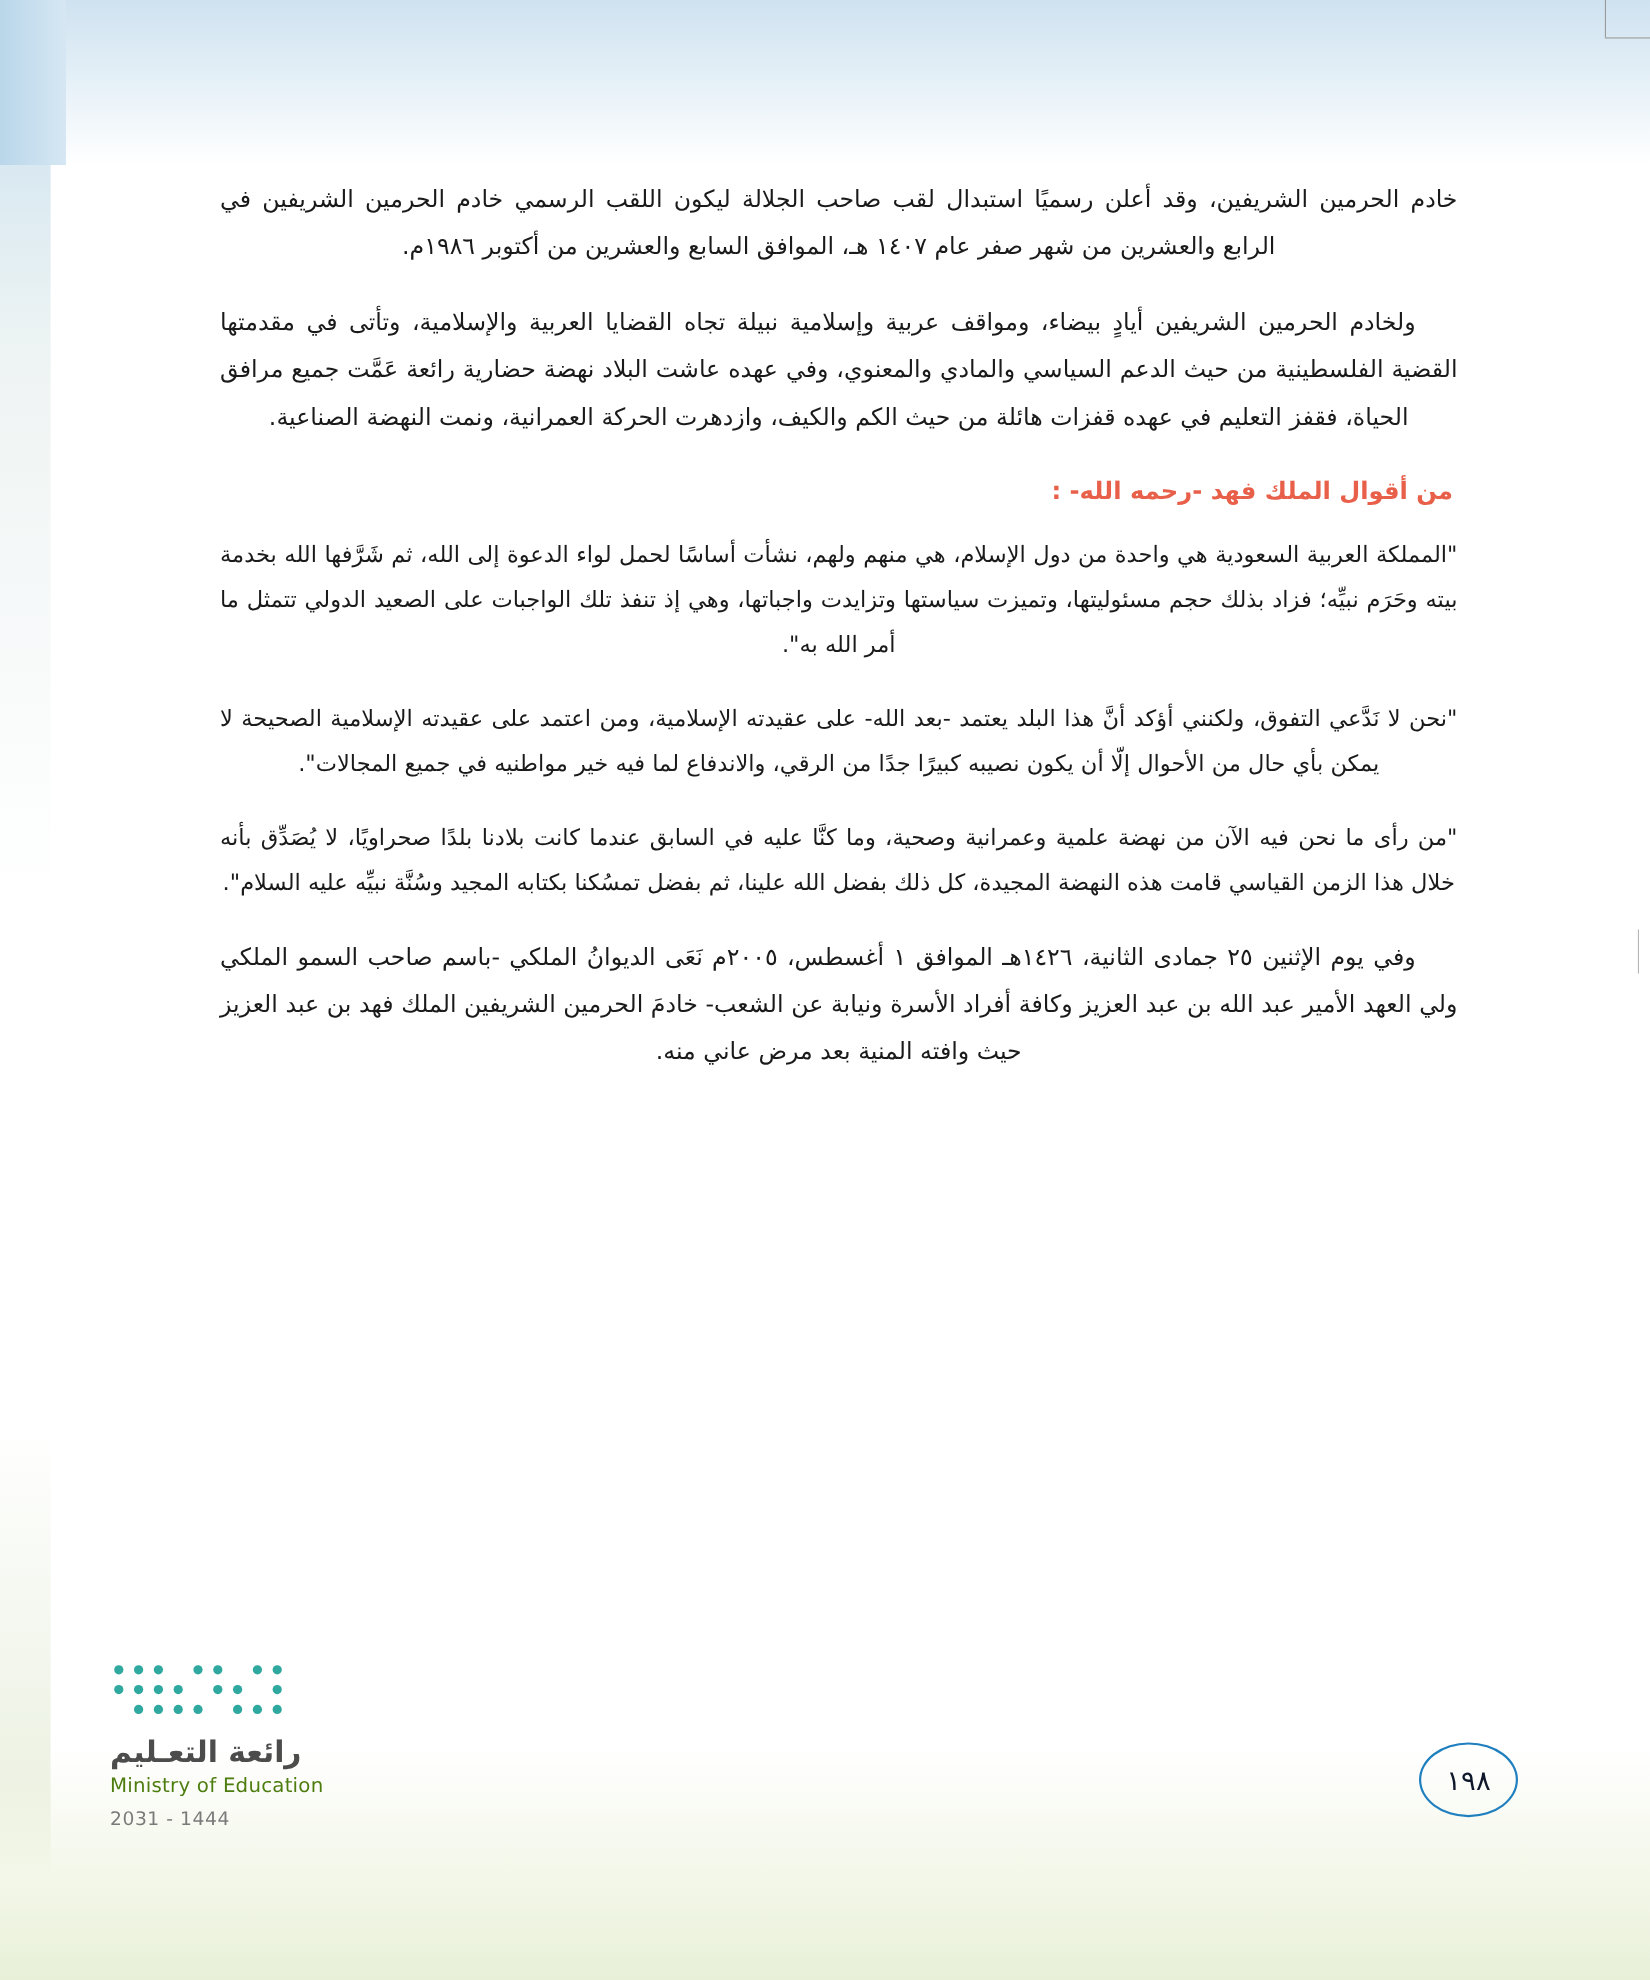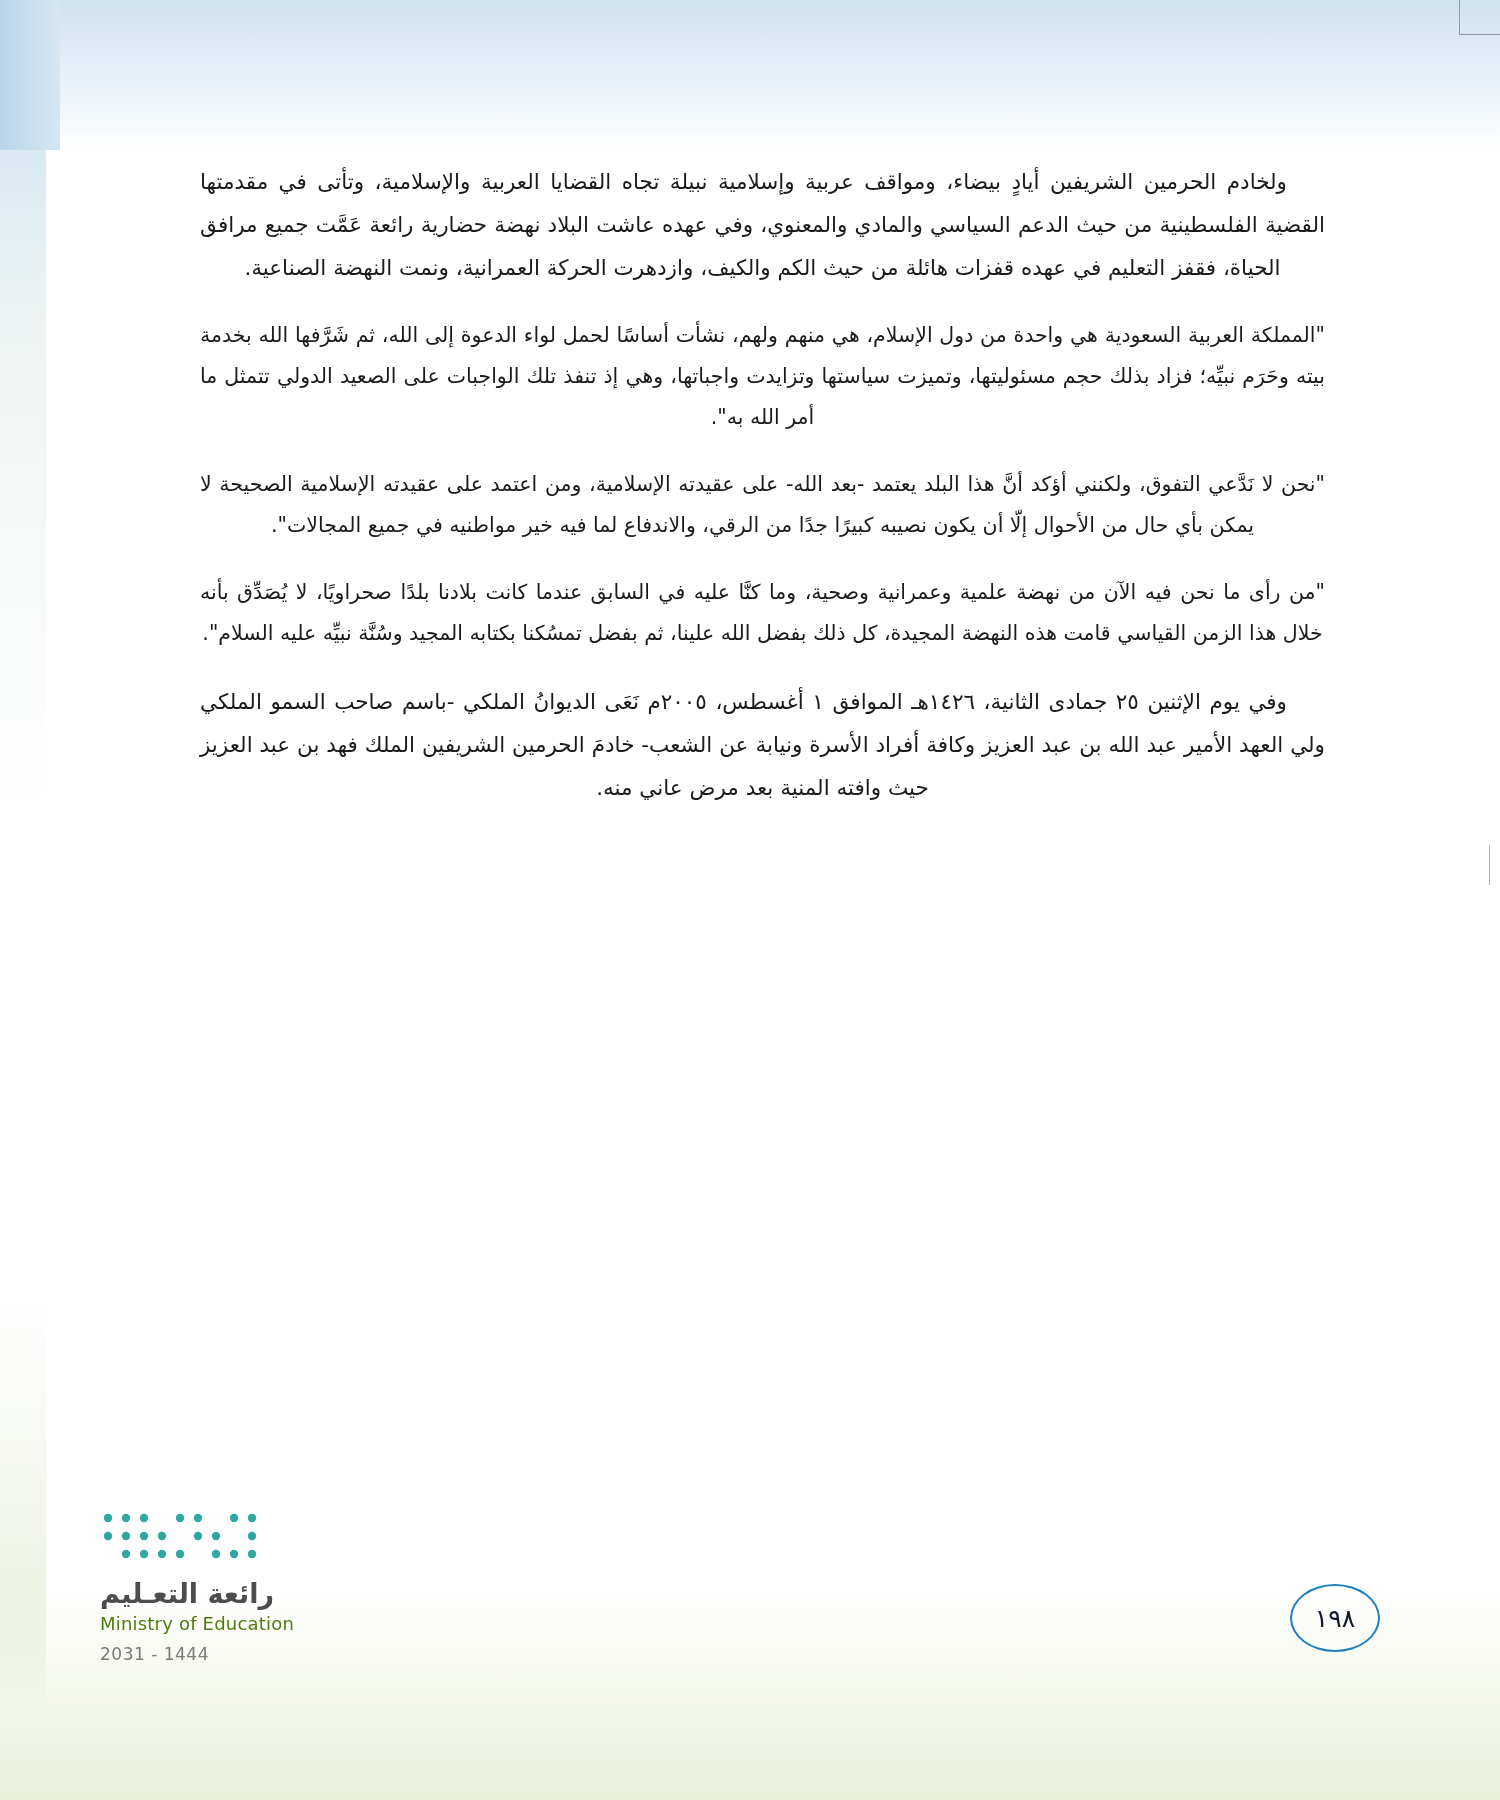--- a/index.html
+++ b/index.html
@@ -209,24 +209,26 @@
   <div class="top-band"></div>
   <div class="top-band-left"></div>
   <div class="bottom-band"></div>
 
   <div class="crop-mark-v"></div>
   <div class="crop-mark-h"></div>
   <div class="crop-tick-right"></div>
 
   <div class="content">
 
+    <p class="para first">خادم الحرمين الشريفين، وقد أعلن رسميًا استبدال لقب صاحب الجلالة ليكون اللقب الرسمي خادم الحرمين الشريفين في الرابع والعشرين من شهر صفر عام ١٤٠٧ هـ، الموافق السابع والعشرين من أكتوبر ١٩٨٦م.</p>
 
     <p class="para indent">ولخادم الحرمين الشريفين أيادٍ بيضاء، ومواقف عربية وإسلامية نبيلة تجاه القضايا العربية والإسلامية، وتأتى في مقدمتها القضية الفلسطينية من حيث الدعم السياسي والمادي والمعنوي، وفي عهده عاشت البلاد نهضة حضارية رائعة عَمَّت جميع مرافق الحياة، فقفز التعليم في عهده قفزات هائلة من حيث الكم والكيف، وازدهرت الحركة العمرانية، ونمت النهضة الصناعية.</p>
 
 
+    <h2 class="section-title">من أقوال الملك فهد -رحمه الله- :</h2>
 
     <p class="quote">"المملكة العربية السعودية هي واحدة من دول الإسلام، هي منهم ولهم، نشأت أساسًا لحمل لواء الدعوة إلى الله، ثم شَرَّفها الله بخدمة بيته وحَرَم نبيِّه؛ فزاد بذلك حجم مسئوليتها، وتميزت سياستها وتزايدت واجباتها، وهي إذ تنفذ تلك الواجبات على الصعيد الدولي تتمثل ما أمر الله به".</p>
 
     <p class="quote">"نحن لا نَدَّعي التفوق، ولكنني أؤكد أنَّ هذا البلد يعتمد -بعد الله- على عقيدته الإسلامية، ومن اعتمد على عقيدته الإسلامية الصحيحة لا يمكن بأي حال من الأحوال إلّا أن يكون نصيبه كبيرًا جدًا من الرقي، والاندفاع لما فيه خير مواطنيه في جميع المجالات".</p>
 
     <p class="quote">"من رأى ما نحن فيه الآن من نهضة علمية وعمرانية وصحية، وما كنَّا عليه في السابق عندما كانت بلادنا بلدًا صحراويًا، لا يُصَدِّق بأنه خلال هذا الزمن القياسي قامت هذه النهضة المجيدة، كل ذلك بفضل الله علينا، ثم بفضل تمسُكنا بكتابه المجيد وسُنَّة نبيِّه عليه السلام".</p>
 
     <p class="para indent">وفي يوم الإثنين ٢٥ جمادى الثانية، ١٤٢٦هـ الموافق ١ أغسطس، ٢٠٠٥م نَعَى الديوانُ الملكي -باسم صاحب السمو الملكي ولي العهد الأمير عبد الله بن عبد العزيز وكافة أفراد الأسرة ونيابة عن الشعب- خادمَ الحرمين الشريفين الملك فهد بن عبد العزيز حيث وافته المنية بعد مرض عاني منه.</p>
 
   </div>

